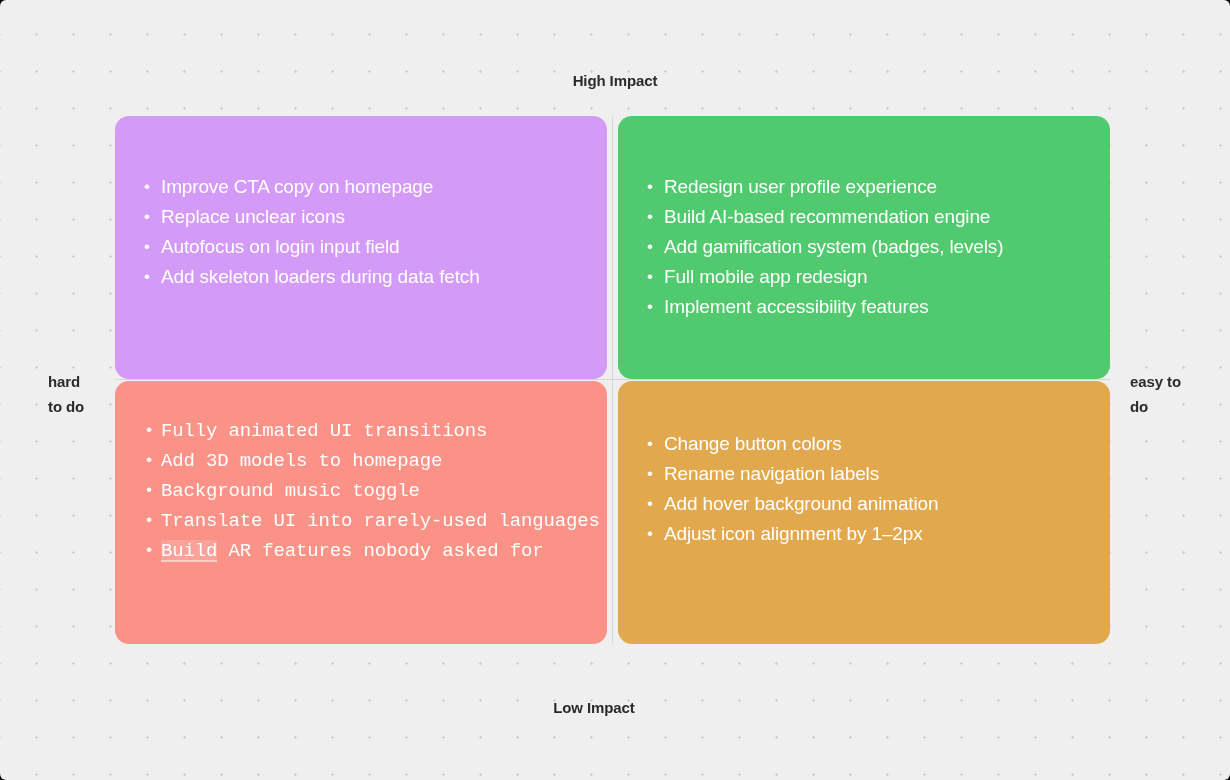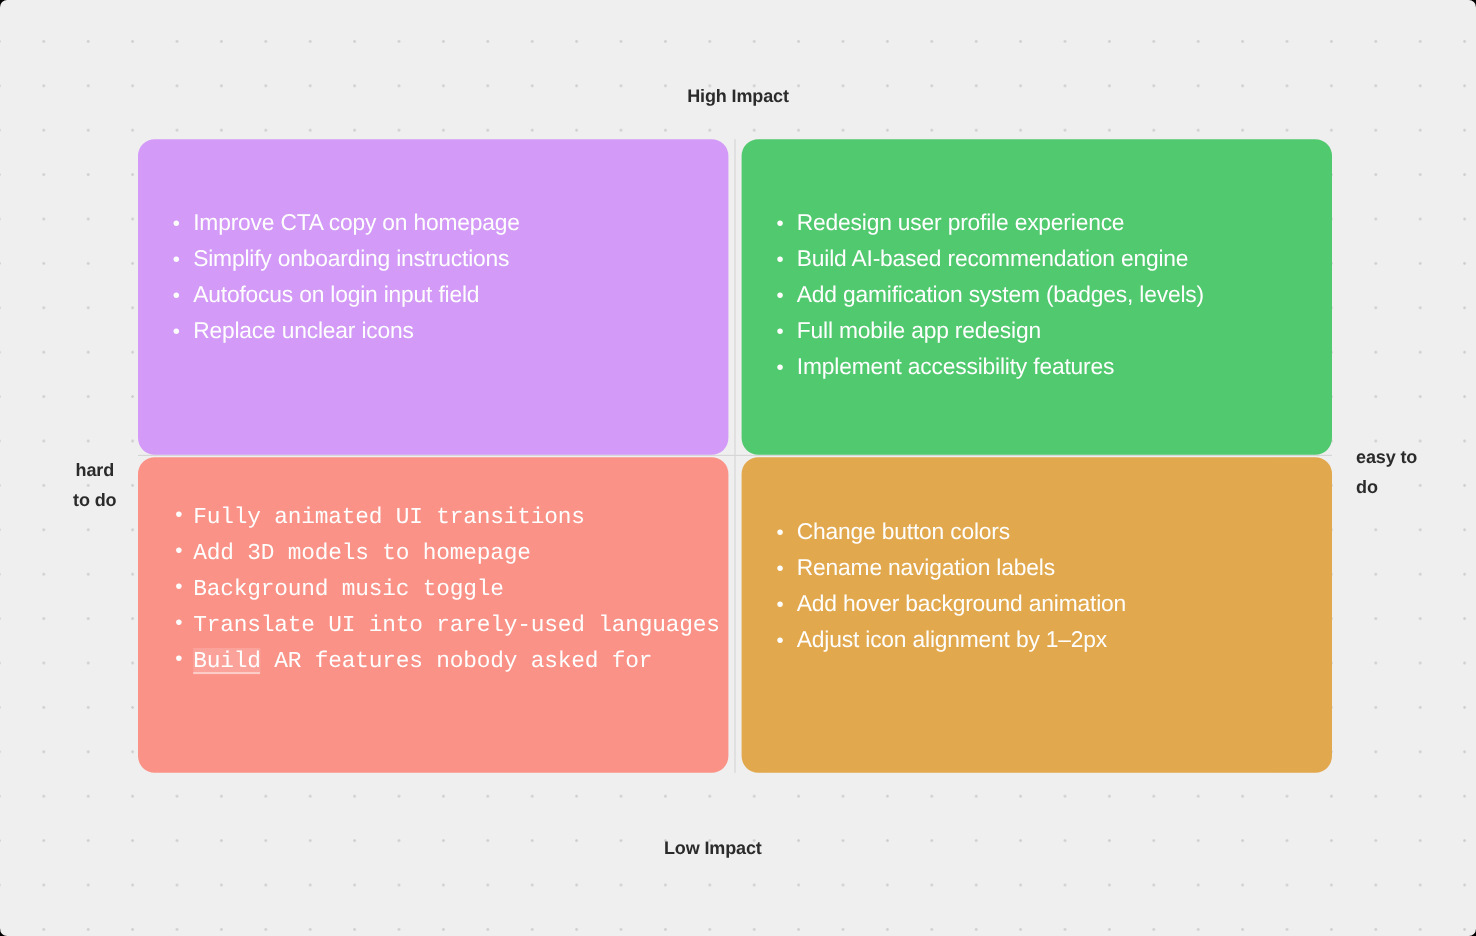--- a/index.html
+++ b/index.html
@@ -46,22 +46,21 @@
   #label-low {
     top: 695px;
     left: 0;
     width: 1188px;
     text-align: center;
   }
   #label-hard {
     top: 369px;
     left: 48px;
     width: 62px;
-    text-align: center;
-    margin-top: 11px;
+    text-align: left;
   }
   #label-easy {
     top: 369px;
     left: 1130px;
     width: 62px;
     text-align: left;
   }
 
   
   #grid {
@@ -150,23 +149,23 @@
     <div>do</div>
   </div>
 
   <div id="grid">
     <div class="divider-v"></div>
     <div class="divider-h"></div>
 
     <div class="quad tl" style="background-color: rgb(211, 154, 248);">
       <ul>
         <li>Improve CTA copy on homepage</li>
-        <li>Simplify onboarding instructions</li>
+        <li>Replace unclear icons</li>
         <li>Autofocus on login input field</li>
-        <li>Replace unclear icons</li>
+        <li>Add skeleton loaders during data fetch</li>
       </ul>
     </div>
 
     <div class="quad tr" style="background-color: rgb(81, 201, 110);">
       <ul>
         <li>Redesign user profile experience</li>
         <li>Build AI-based recommendation engine</li>
         <li>Add gamification system (badges, levels)</li>
         <li>Full mobile app redesign</li>
         <li>Implement accessibility features</li>

